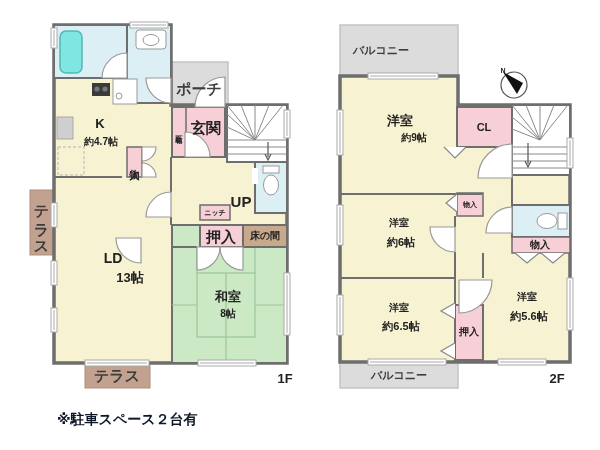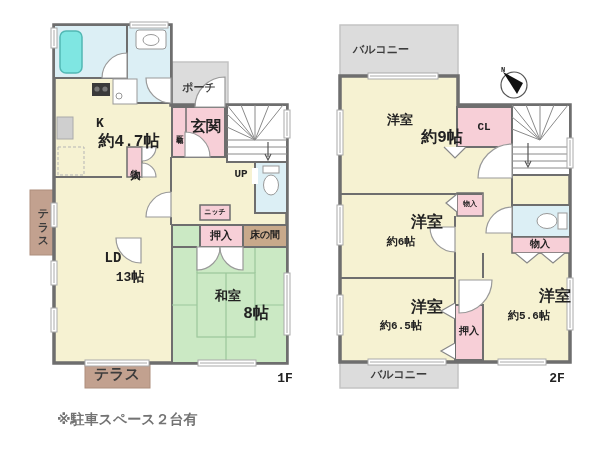--- a/index.html
+++ b/index.html
@@ -1,25 +1,25 @@
 <!DOCTYPE html>
 <html><head>
 <meta charset="utf-8">
 <style>
   html,body{margin:0;padding:0;background:#fff;}
   #plan{position:relative;width:600px;height:450px;background:#ffffff;overflow:hidden;
         font-family:"Liberation Sans","DejaVu Sans",sans-serif;}
   #plan svg{position:absolute;left:0;top:0;}
   .lbl{position:absolute;transform:translate(-50%,-50%);font-weight:bold;color:#222;
-       white-space:nowrap;line-height:1;font-family:Liberation Mono, monospace;}
+       white-space:nowrap;line-height:1;}
   .vert{writing-mode:vertical-rl;text-orientation:upright;letter-spacing:1px;}
-  .s7{font-size:7px;} .s8{font-size:10px;} .s9{font-size:11px;} .s10{font-size:15px;}
-  .s11{font-size:11px;} .s12{font-size:16px;margin-left:28px;} .s13{font-size:13px;} .s14{font-size:14px;}
+  .s7{font-size:7px;} .s8{font-size:10px;} .s9{font-size:15px;} .s10{font-size:15px;}
+  .s11{font-size:11px;} .s12{font-size:10px;} .s13{font-size:13px;} .s14{font-size:14px;}
   .gray{color:#3c3c3c;}
-  .note{position:absolute;left:57px;top:411px;font-size:14px;font-weight:bold;color:#737373;}
+  .note{position:absolute;left:57px;top:411px;font-size:14px;font-weight:bold;color:#0f172a;}
 </style>
 </head>
 <body>
 
 <div id="plan">
 <svg width="600" height="450" viewBox="0 0 600 450">
 
   <g>
 
     <rect x="172" y="62" width="56" height="43" fill="#DCDCDC" stroke="#C4C4C4" stroke-width="1.5"></rect>
@@ -185,21 +185,21 @@
 <div class="lbl s12" style="left:228px;top:314px">8帖</div>
 <div class="lbl s10" style="left:206px;top:127px">玄関</div>
 <div class="lbl s7 vert" style="left:179px;top:131px">下駄箱</div>
 <div class="lbl s9 gray" style="left:199px;top:88px">ポーチ</div>
 <div class="lbl s8 vert" style="left:134px;top:162px">物入</div>
 <div class="lbl s7" style="left:215px;top:212px">ニッチ</div>
 <div class="lbl s9" style="left:221px;top:236px">押入</div>
 <div class="lbl s8" style="left:265px;top:236px">床の間</div>
 <div class="lbl s9 vert gray" style="left:42px;top:222px">テラス</div>
 <div class="lbl s10 gray" style="left:117px;top:375px">テラス</div>
-<div class="lbl s9" style="left:241px;top:174px">UP</div>
+<div class="lbl s9" style="left:241px;top:201px">UP</div>
 <div class="lbl s13" style="left:285px;top:378px">1F</div>
 
 <div class="lbl s11 gray" style="left:381px;top:50px">バルコニー</div>
 <div class="lbl s13" style="left:400px;top:120px">洋室</div>
 <div class="lbl s12" style="left:414px;top:138px">約9帖</div>
 <div class="lbl s11" style="left:484px;top:127px">CL</div>
 <div class="lbl s12" style="left:399px;top:223px">洋室</div>
 <div class="lbl s11" style="left:401px;top:242px">約6帖</div>
 <div class="lbl s12" style="left:399px;top:308px">洋室</div>
 <div class="lbl s11" style="left:401px;top:326px">約6.5帖</div>

